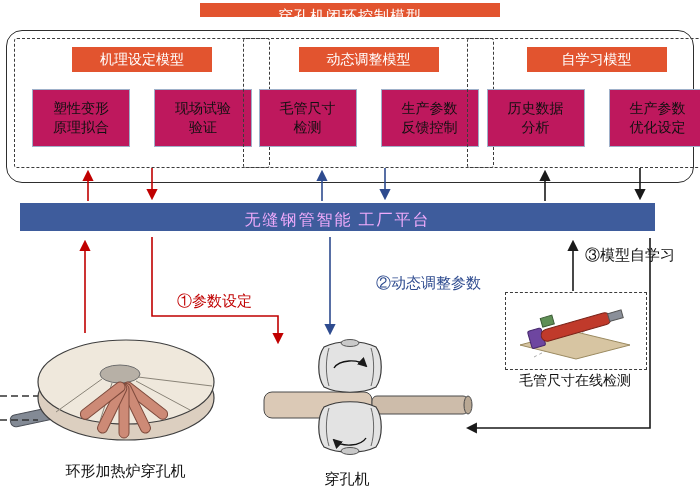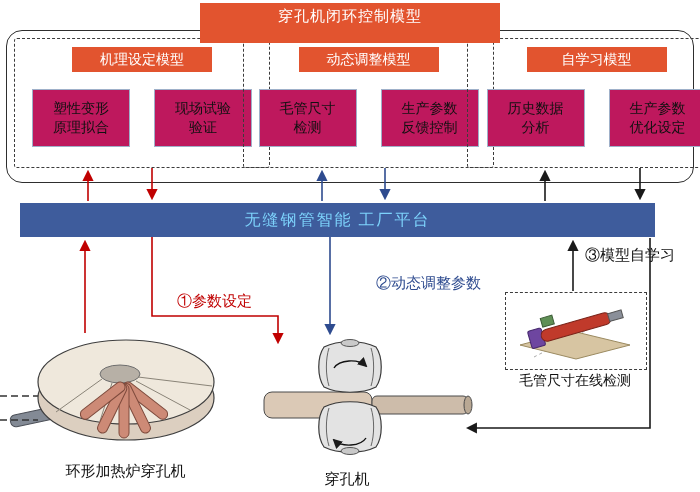--- a/index.html
+++ b/index.html
@@ -1,32 +1,32 @@
 <!DOCTYPE html>
 <html><head>
 <meta charset="utf-8">
 <style>
   html,body{margin:0;padding:0;background:#fff;}
   .wrap{position:relative;width:700px;height:492px;background:#fff;overflow:hidden;
         font-family:"Liberation Serif","DejaVu Serif",serif;color:#111;}
   .abs{position:absolute;}
-  .banner{left:200px;top:3px;width:300px;height:40px;background:#e2542f;color:#fff;
+  .banner{left:200px;top:3px;width:300px;height:14px;background:#e2542f;color:#fff;
           text-align:center;line-height:27px;font-size:15px;letter-spacing:1px;z-index:3;}
   .outer{left:6px;top:30px;width:686px;height:151px;border:1.6px solid #2e2e2e;border-radius:16px;z-index:1;}
   .grp{border:1.6px dashed #3c3c3c;border-radius:3px;z-index:2;padding-left:36px;}
   .g1{left:14px;top:38px;width:218px;height:128px;}
   .g2{left:243px;top:38px;width:213px;height:128px;}
   .g3{left:467px;top:38px;width:221px;height:128px;}
   .hdr{position:absolute;left:50%;transform:translateX(-50%);top:8px;width:140px;height:25px;
        background:#e2542f;color:#fff;text-align:center;line-height:25px;font-size:14px;}
   .boxes{position:absolute;top:50px;left:9px;right:9px;display:flex;justify-content:center;gap:24px;}
   .bx{flex:1;max-width:96px;height:56px;background:#be185d;border:1px solid #9fb0c9;
       display:flex;flex-direction:column;align-items:center;justify-content:center;
       font-size:14px;line-height:19px;text-align:center;}
-  .platform{left:20px;top:203px;width:635px;height:34px;background:#3e5c9c;color:#7dd3fc;
+  .platform{left:20px;top:203px;width:635px;height:28px;background:#3e5c9c;color:#f0abfc;
             text-align:center;line-height:34px;font-size:16px;letter-spacing:2px;z-index:2;}
   .lbl{position:absolute;font-size:15px;z-index:4;white-space:nowrap;}
   .lbl-red{color:#c00000;}
   .lbl-blue{color:#2e4b8f;margin-left:40px;}
   .lbl-black{color:#111;}
   .cap{position:absolute;text-align:center;font-size:15px;color:#111;z-index:2;white-space:nowrap;}
   .gaugebox{left:505px;top:292px;width:140px;height:76px;border:1.6px dashed #3c3c3c;background:#fff;z-index:2;}
   svg.overlay{position:absolute;left:0;top:0;z-index:4;pointer-events:none;}
 </style>
 </head>

